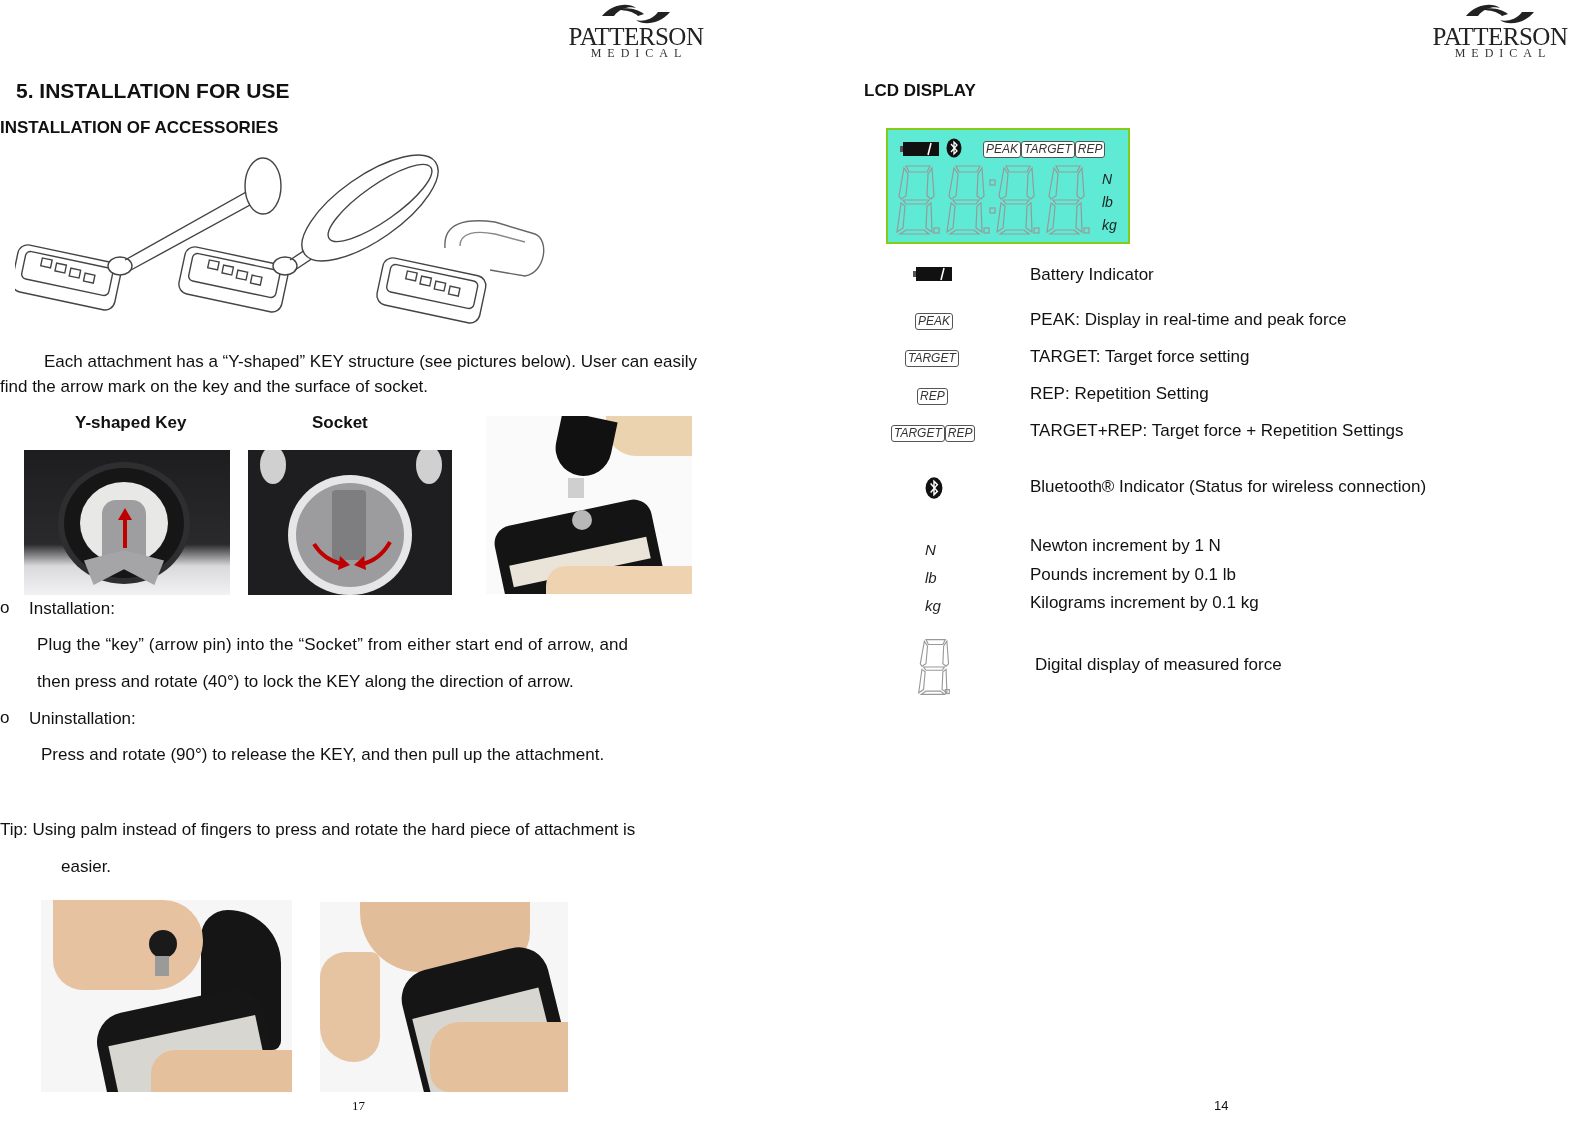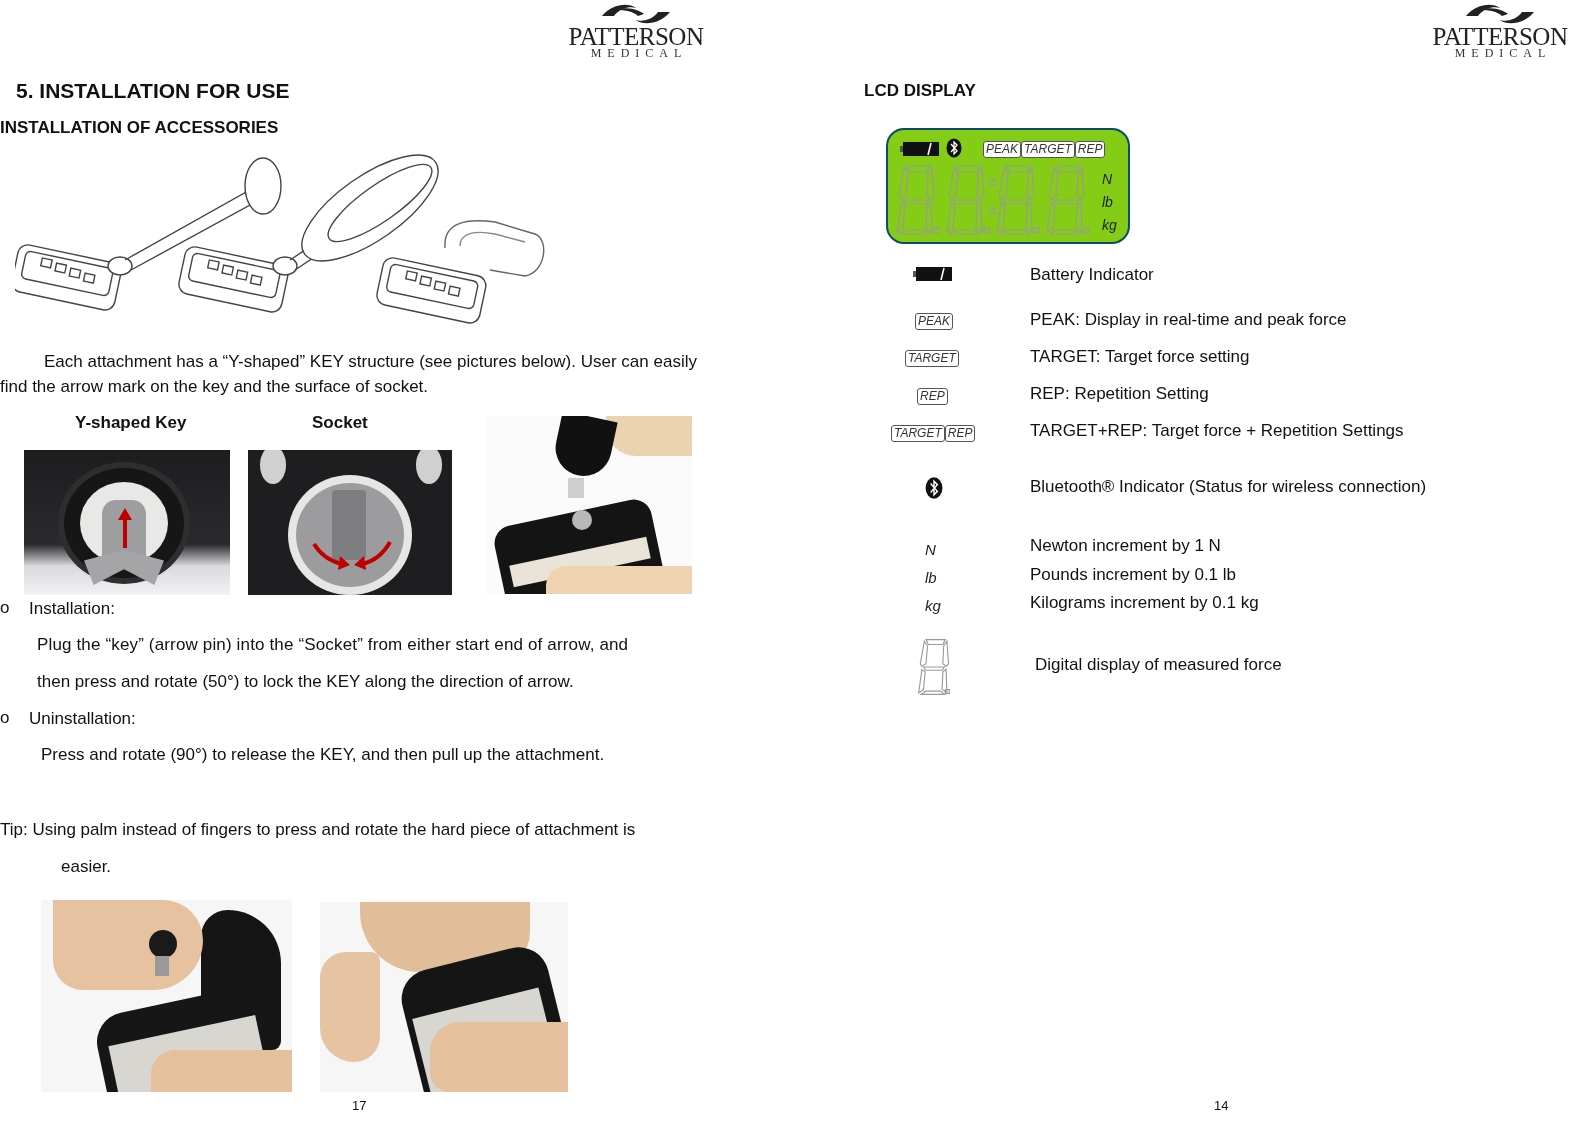--- a/index.html
+++ b/index.html
@@ -114,21 +114,21 @@
     <div class="abs" style="left:82px; top:62px; width:16px; height:20px; background:#cfcfcf;"></div>
     <div class="abs" style="left:12px; top:96px; width:160px; height:82px; background:#141414; border-radius:18px 18px 0 0; transform:rotate(-12deg);"></div>
     <div class="abs" style="left:86px; top:94px; width:20px; height:20px; border-radius:50%; background:#b8b8b8;"></div>
     <div class="abs" style="left:24px; top:135px; width:140px; height:22px; background:#e9e3d8; transform:rotate(-12deg);"></div>
     <div class="abs" style="left:60px; top:150px; width:146px; height:30px; background:#efd2b0; border-radius:20px 0 0 0;"></div>
   </div>
 
   <div class="abs p" style="left:0; top:598px;">o</div>
   <div class="abs p" style="left:29px; top:599px;">Installation:</div>
   <div class="abs p" style="left:37px; top:635px; letter-spacing:0.15px;">Plug the “key” (arrow pin) into the “Socket” from either start end of arrow, and</div>
-  <div class="abs p" style="left:37px; top:672px;">then press and rotate (50°) to lock the KEY along the direction of arrow.</div>
+  <div class="abs p" style="left:37px; top:672px;">then press and rotate (40°) to lock the KEY along the direction of arrow.</div>
 
   <div class="abs p" style="left:0; top:708px;">o</div>
   <div class="abs p" style="left:29px; top:709px;">Uninstallation:</div>
   <div class="abs p" style="left:41px; top:745px;">Press and rotate (90°) to release the KEY, and then pull up the attachment.</div>
 
   <div class="abs p" style="left:0; top:820px;">Tip: Using palm instead of fingers to press and rotate the hard piece of attachment is</div>
   <div class="abs p" style="left:41px; top:857px;margin-left:20px;">easier.</div>
 
   <div class="photo" style="left:41px; top:900px; width:251px; height:192px; background:#f6f6f6;">
     <div class="abs" style="left:160px; top:10px; width:80px; height:140px; background:#151515; border-radius:30px 60px 10px 10px;"></div>
@@ -140,38 +140,38 @@
     <div class="abs" style="left:110px; top:150px; width:141px; height:42px; background:#e4c09c; border-radius:24px 0 0 0;"></div>
   </div>
   <div class="photo" style="left:320px; top:902px; width:248px; height:190px; background:#f6f6f6;">
     <div class="abs" style="left:40px; top:0; width:170px; height:70px; background:#e2bd99; border-radius:0 0 40px 60px;"></div>
     <div class="abs" style="left:0; top:50px; width:60px; height:110px; background:#e6c4a2; border-radius:30px 10px 30px 40px;"></div>
     <div class="abs" style="left:90px; top:55px; width:150px; height:140px; background:#151515; border-radius:30px 30px 0 0; transform:rotate(-14deg);"></div>
     <div class="abs" style="left:100px; top:100px; width:130px; height:80px; background:#d8d6d0; transform:rotate(-14deg);"></div>
     <div class="abs" style="left:110px; top:120px; width:140px; height:70px; background:#e4c09c; border-radius:30px 0 0 20px;"></div>
   </div>
 
-  <div class="abs pnum" style="left:352px; top:1098px;">17</div>
+  <div class="abs pnum" style="left:352px; top:1098px;font-family:Liberation Serif, serif;">17</div>
 </div>
 
 <div>
 
   <div class="logo" style="left:1430px; top:0;">
     <svg class="swoosh" viewBox="0 0 76 24">
       <path d="M4 14 C14 2, 30 0, 38 6 C32 4, 22 6, 16 14 Z" fill="#222"></path>
       <path d="M72 10 C62 22, 46 24, 38 18 C44 20, 54 18, 60 10 Z" fill="#222"></path>
       <path d="M20 8 C30 4, 40 8, 46 12 L40 14 C36 10, 28 8, 20 8 Z" fill="#222"></path>
     </svg>
     <div class="brand">PATTERSON</div>
     <div class="sub">MEDICAL</div>
   </div>
 
   <div class="abs h2" style="left:864px; top:81px;">LCD DISPLAY</div>
 
-  <div class="abs" style="left:886px; top:128px; width:240px; height:112px; border:2px solid #0c4a6e; border-radius:18px; background:#84cc16;">
+  <div class="abs" style="left:886px; top:128px; width:240px; height:112px; border:2px solid #84cc16; border-radius:0; background:#5eead4;">
 
     <svg class="abs" style="left:12px; top:10px;" width="42" height="18" viewBox="0 0 42 18">
       <rect x="0" y="6" width="3" height="6" fill="#555"></rect>
       <rect x="3" y="2" width="36" height="14" fill="#111"></rect>
       <line x1="28" y1="15" x2="31" y2="3" stroke="#fff" stroke-width="1.5"></line>
     </svg>
     <svg class="abs" style="left:58px; top:8px;" width="16" height="20" viewBox="0 0 16 20">
       <ellipse cx="8" cy="10" rx="7.5" ry="9.5" fill="#111"></ellipse>
       <path d="M5 6 L11 13 L8 16 L8 4 L11 7 L5 14" stroke="#fff" stroke-width="1.3" fill="none"></path>
     </svg>

